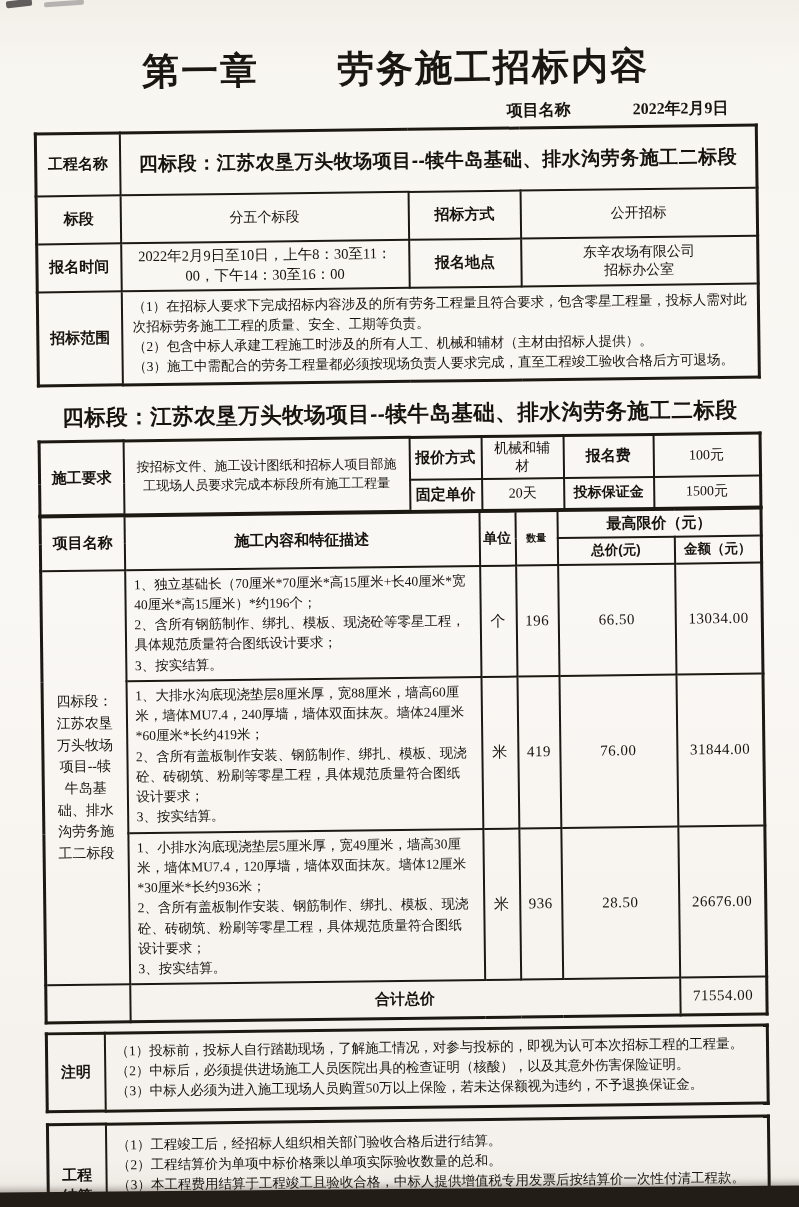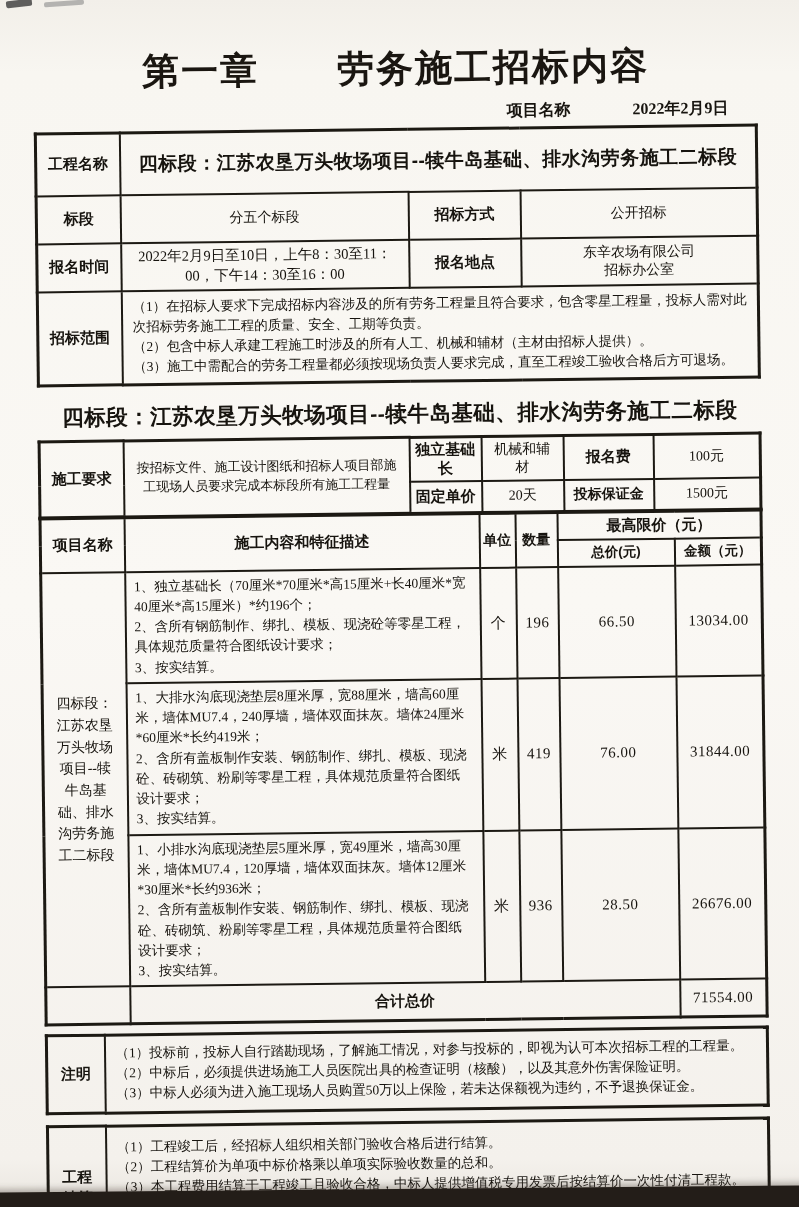--- a/index.html
+++ b/index.html
@@ -129,21 +129,21 @@
           <col style="width:286px">
           <col style="width:72px">
           <col style="width:82px">
           <col style="width:90px">
           <col>
         </colgroup>
       <tbody>
           <tr class="r-req">
         <td class="lbl" rowspan="2">施工要求</td>
         <td class="val" rowspan="2" style="font-size:13px;line-height:1.45;padding:2px 8px">按招标文件、施工设计图纸和招标人项目部施工现场人员要求完成本标段所有施工工程量</td>
-        <td class="lbl">独立基础长</td>
+        <td class="lbl">报价方式</td>
         <td class="val">机械和辅材</td>
         <td class="lbl">报名费</td>
         <td class="val">100元</td>
       </tr>
       <tr class="r-req">
         <td class="lbl">固定单价</td>
         <td class="val">20天</td>
         <td class="lbl" style="font-size:14px;padding:2px 1px">投标保证金</td>
         <td class="val">1500元</td>
       </tr>
@@ -157,21 +157,21 @@
           <col style="width:36px">
           <col style="width:42px">
           <col style="width:117px">
           <col>
         </colgroup>
       <tbody>
           <tr class="r-h1">
         <td class="lbl head-sans" rowspan="2">项目名称</td>
         <td class="lbl head-sans" rowspan="2">施工内容和特征描述</td>
         <td class="lbl head-sans" rowspan="2" style="padding:2px 1px;font-size:14px">单位</td>
-        <td class="lbl head-sans" rowspan="2" style="padding:2px 1px;font-size:14px">数量</td>
+        <td class="lbl head-sans" rowspan="2" style="padding:2px 1px;font-size:10px">数量</td>
         <td class="lbl head-sans" colspan="2">最高限价（元）</td>
       </tr>
       <tr class="r-h2">
         <td class="lbl head-sans subhead">总价(元)</td>
         <td class="lbl head-sans subhead">金额（元）</td>
       </tr>
 
       <tr style="height:108px">
         <td class="proj-span-cell" rowspan="3">四标段：江苏农垦万头牧场项目--犊牛岛基础、排水沟劳务施工二标段</td>
         <td class="para desc-cell">

